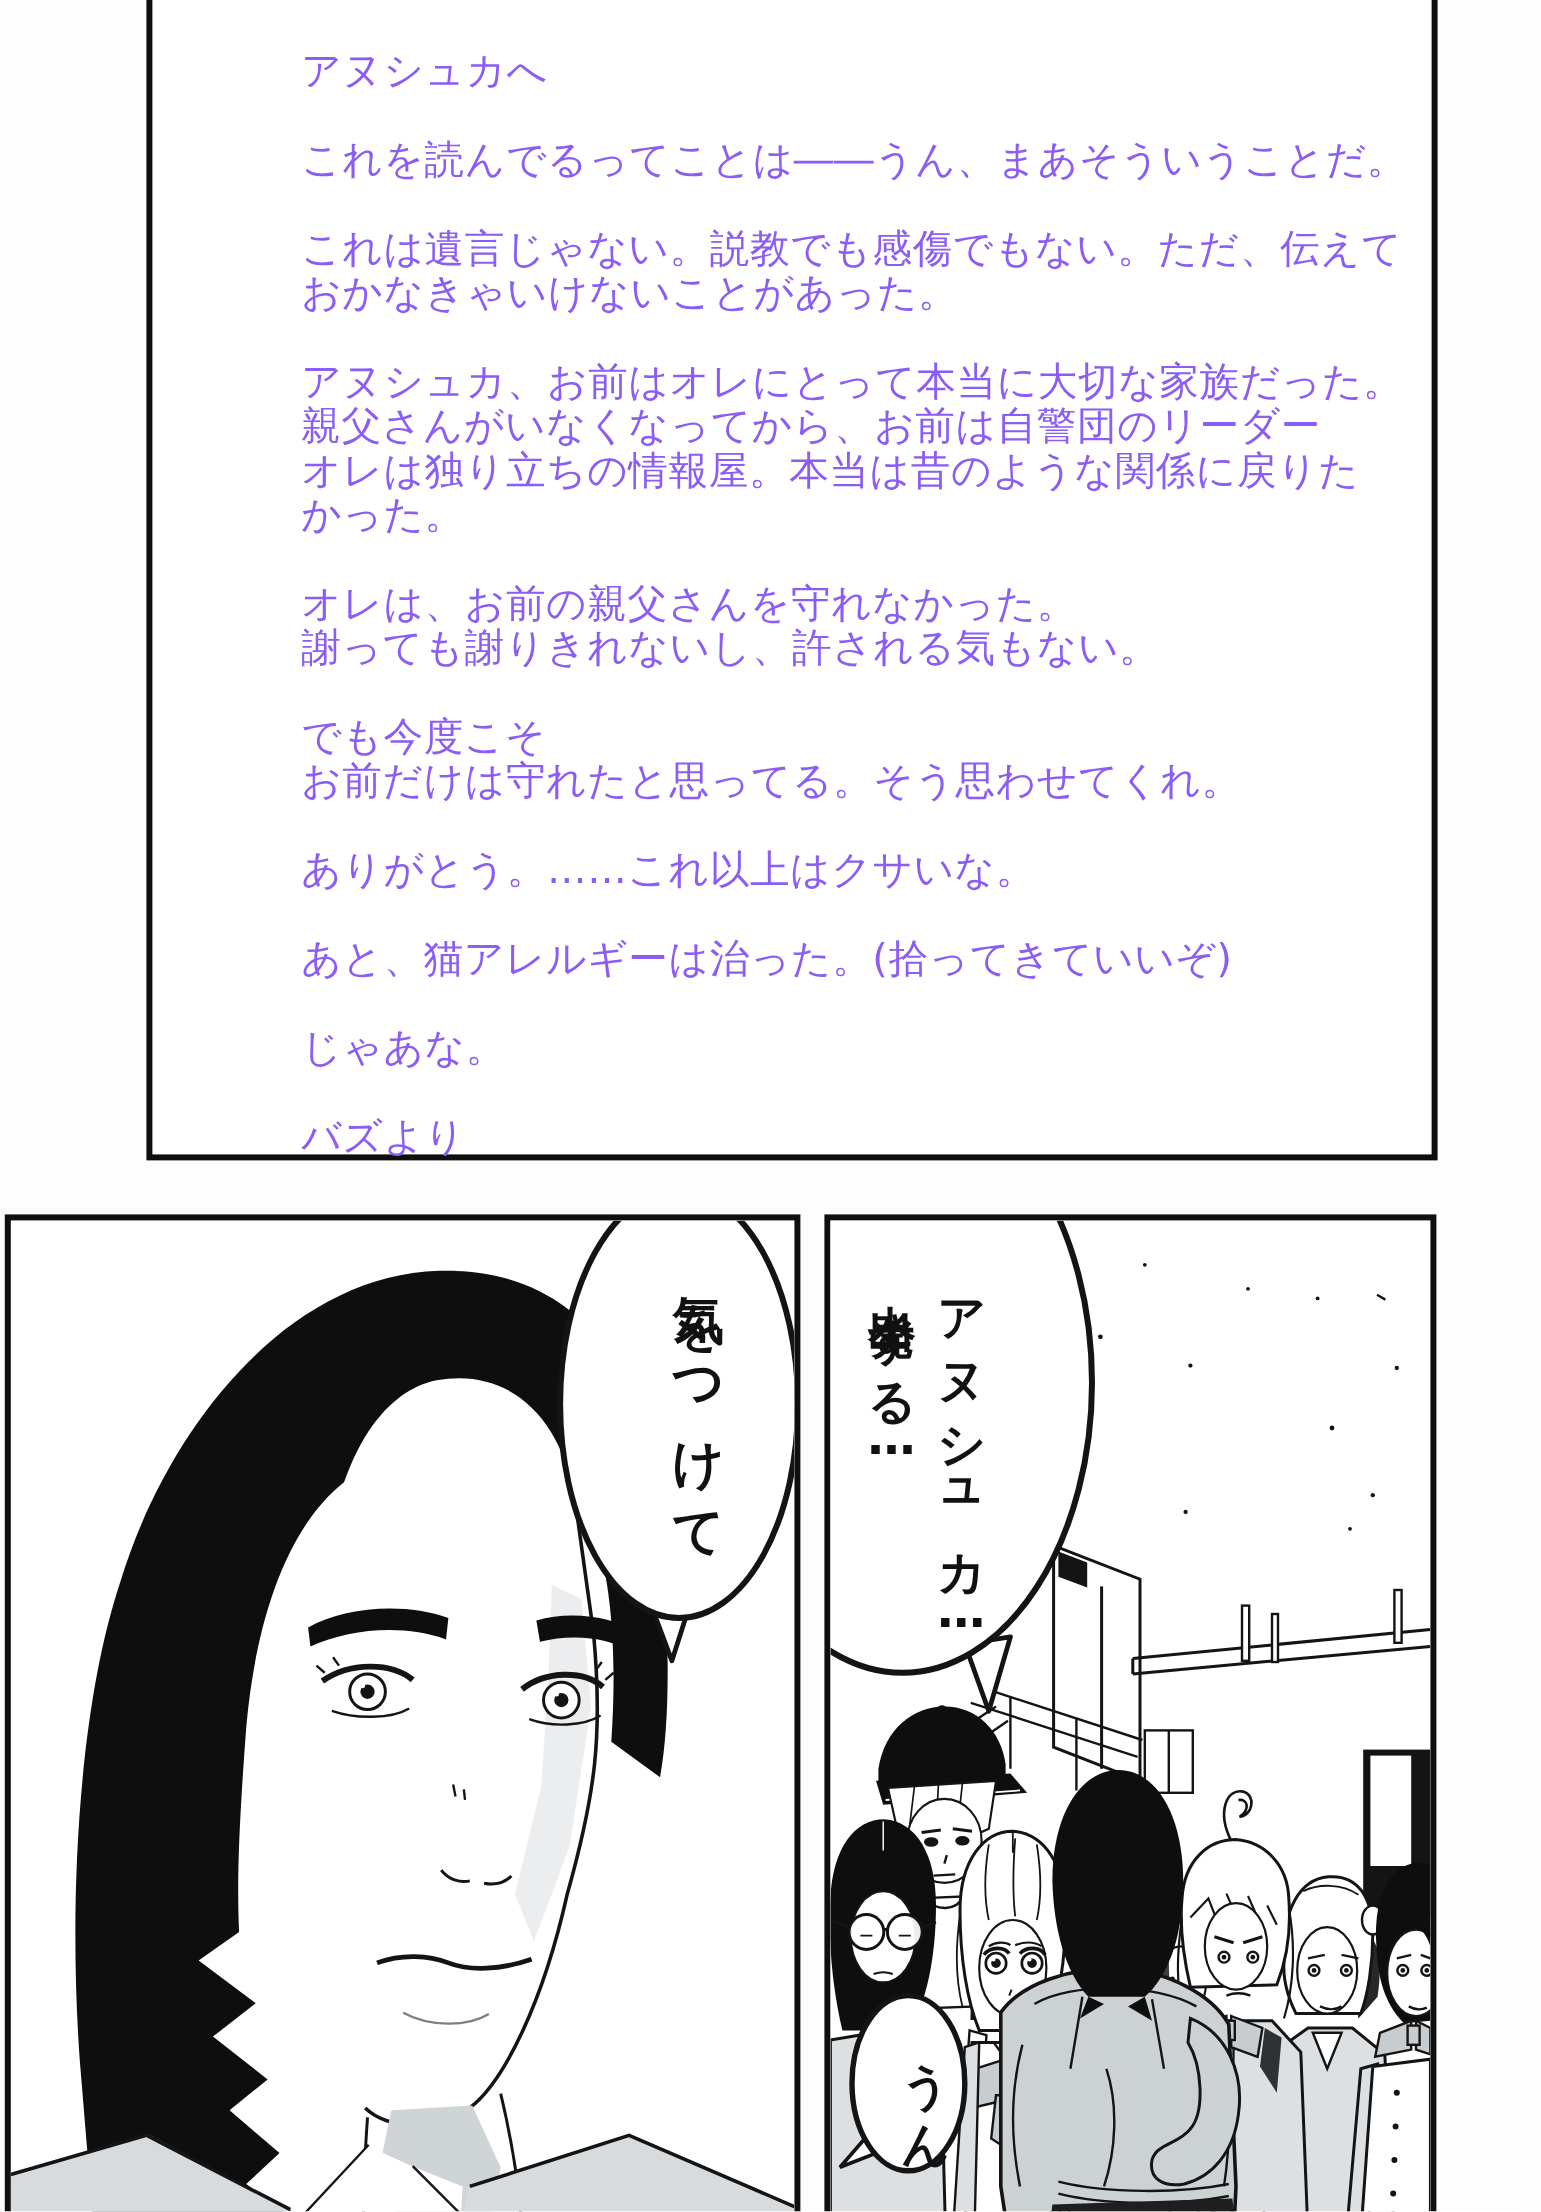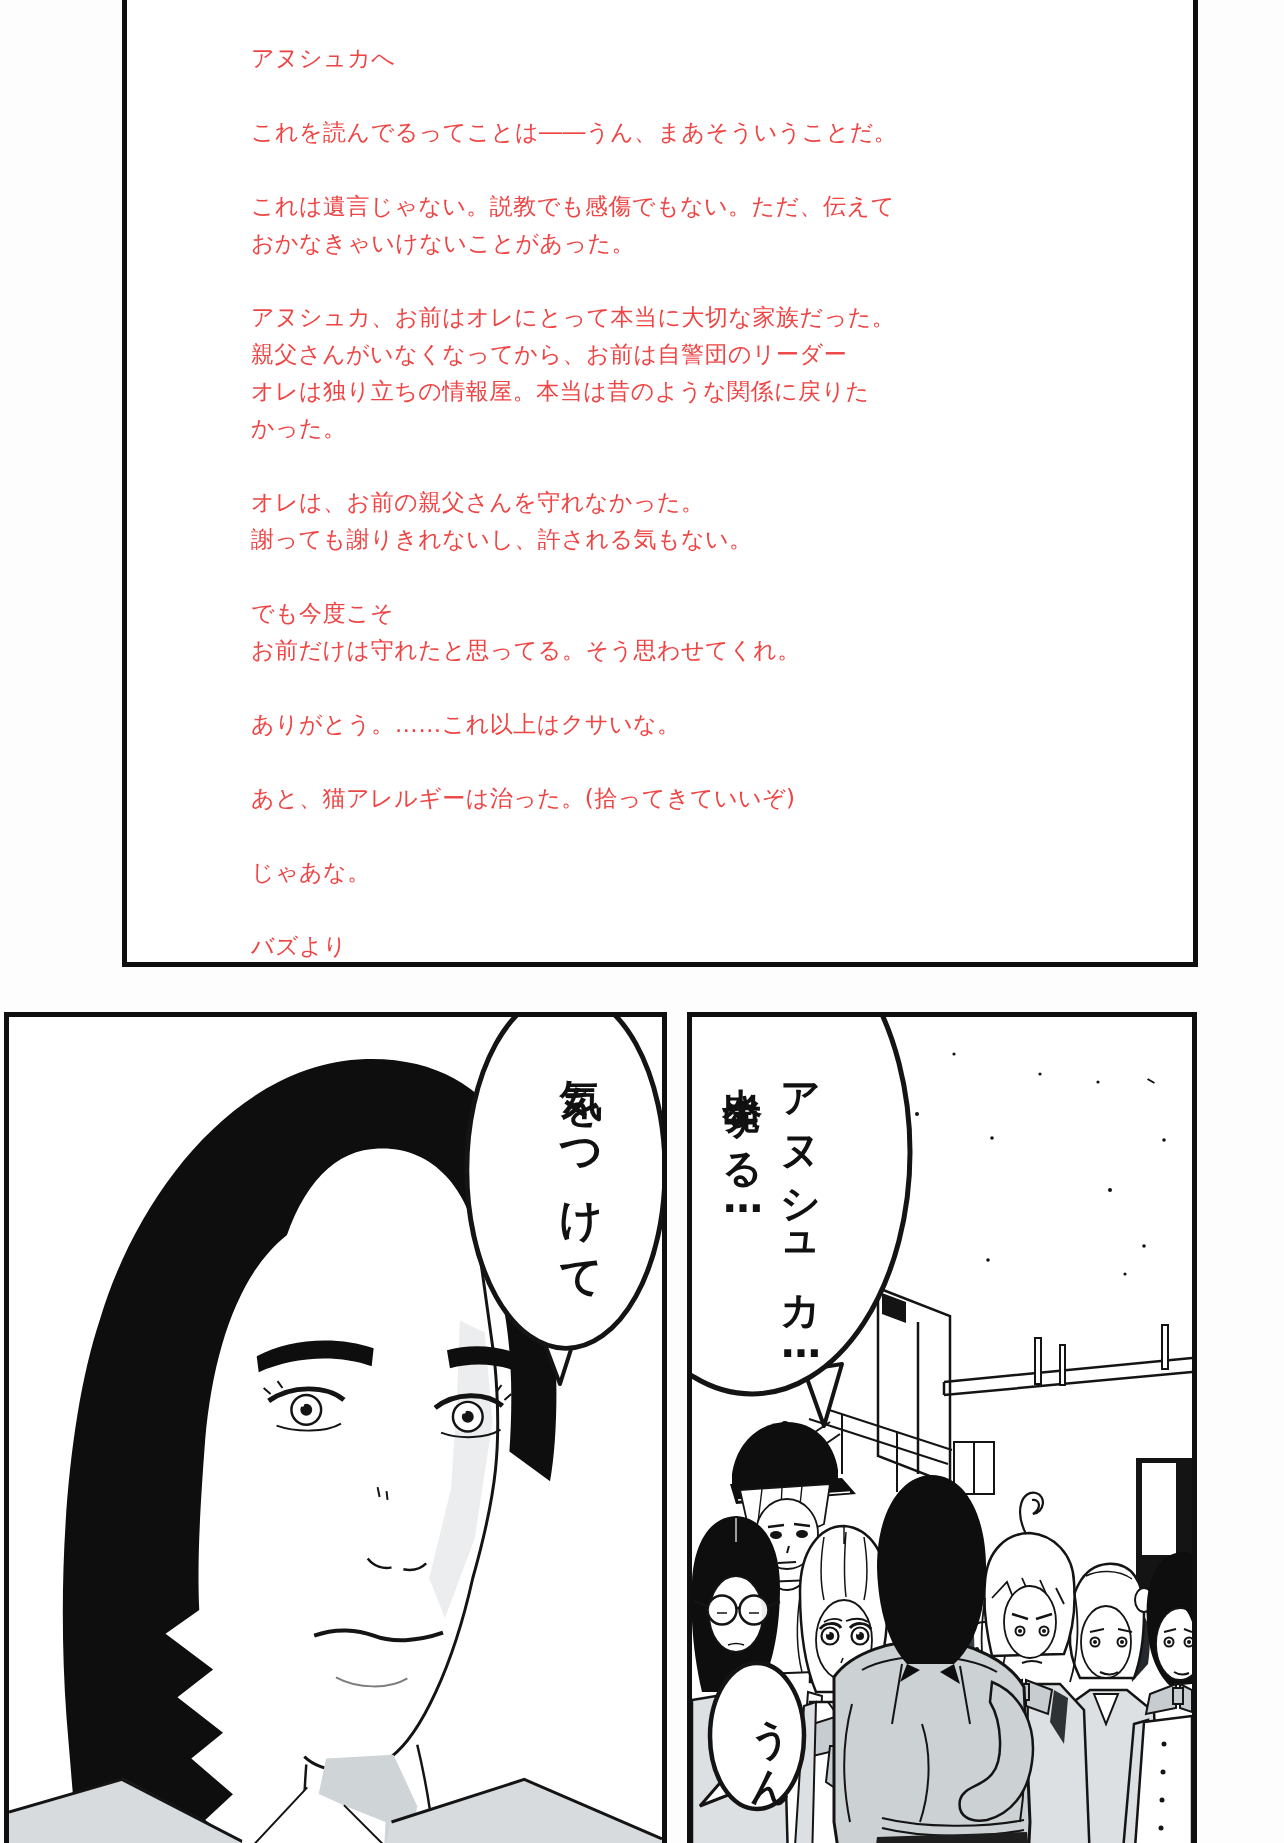--- a/index.html
+++ b/index.html
@@ -7,22 +7,22 @@
     position:relative;width:1284px;height:1843px;overflow:hidden;
     background:#fdfdfd;font-family:"DejaVu Sans",sans-serif;color:#141414;
   }
   
   .letter-box{
     position:absolute;left:122px;top:-14px;width:1076px;height:981px;
     box-sizing:border-box;border:5px solid #0f0f0f;background:#ffffff;
   }
   .letter-text{
     position:absolute;left:124px;top:49px;width:930px;
-    font-size:23px;line-height:37px;letter-spacing:.5px;
-    white-space:pre-line;color:#ef4444;
+    font-size:33px;line-height:37px;letter-spacing:.5px;
+    white-space:pre-line;color:#8b5cf6;
   }
   
   .panel{
     position:absolute;top:1012px;height:860px;box-sizing:border-box;
     border:5px solid #0f0f0f;background:#ffffff;overflow:hidden;
   }
   .panel-left{left:4px;width:663px;}
   .panel-right{left:687px;width:510px;}
   .panel svg{display:block;width:100%;height:100%;}
   

